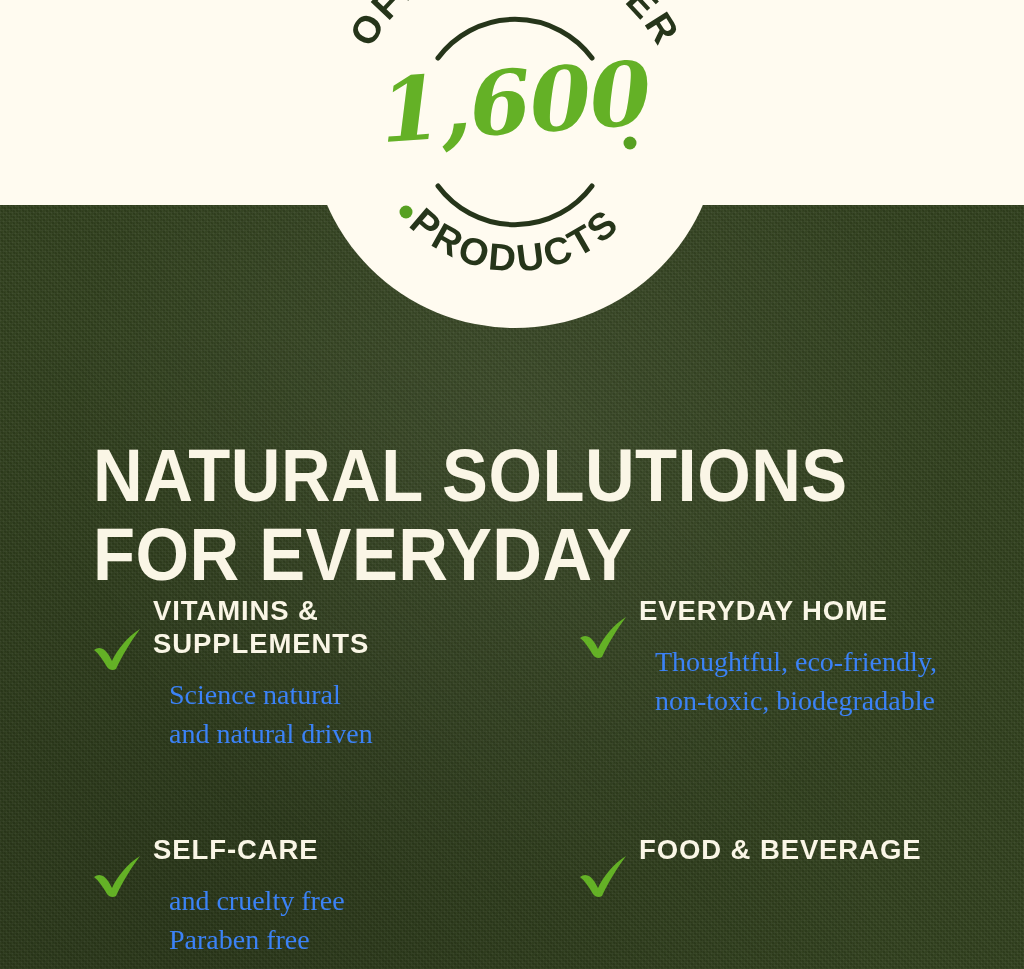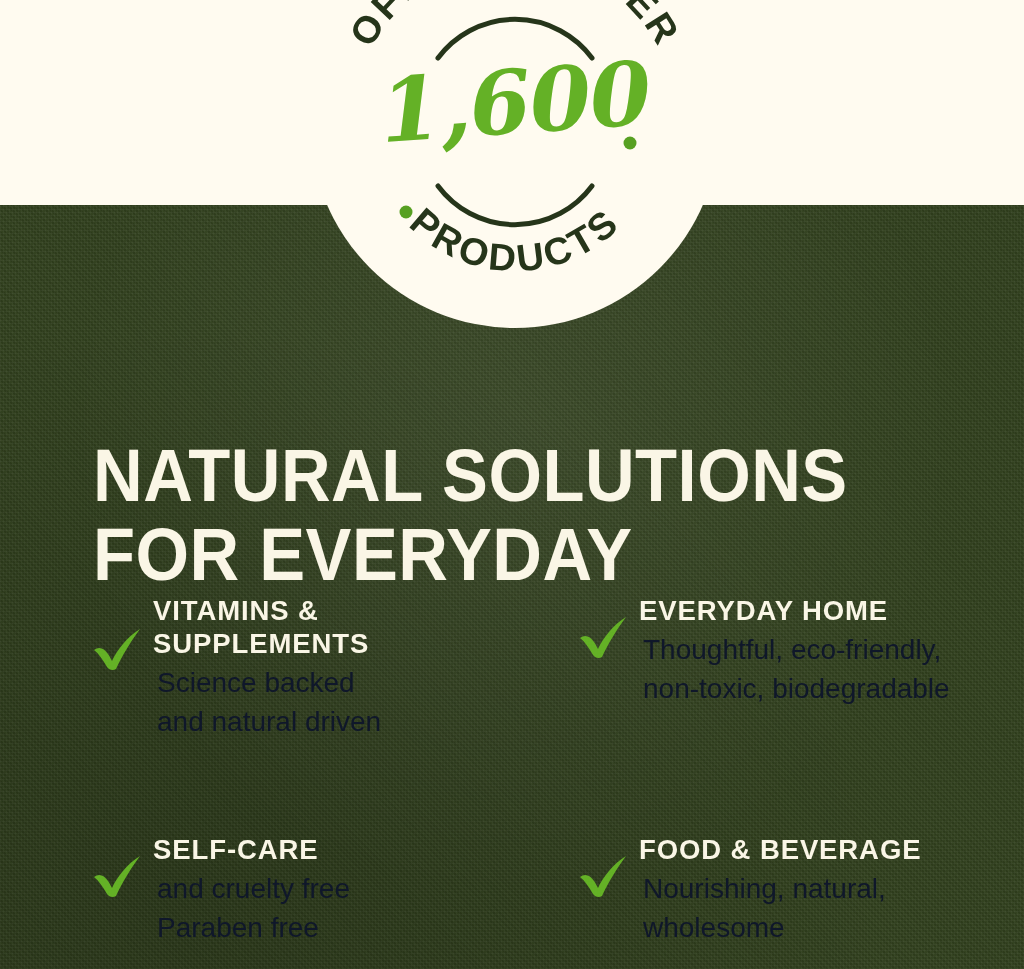--- a/index.html
+++ b/index.html
@@ -156,26 +156,26 @@
   .feature-title {
     color: #FAF6E6;
     font-family: "Liberation Sans", sans-serif;
     font-weight: bold;
     font-size: 27.5px;
     line-height: 1.2;
     letter-spacing: 0.9px;
     margin: 0 0 3px 0;
   }
   .feature-desc {
-    color: #0f172a;
-    font-family: Liberation Sans, sans-serif;
+    color: #3b82f6;
+    font-family: Liberation Serif, serif;
     font-weight: normal;
     font-size: 28px;
     line-height: 1.38;
-    margin: 4px;
+    margin: 16px;
   }
   .feature-desc span { display: block; white-space: nowrap; }
 </style>
 </head>
 <body>
 
 <div class="poster">
 
   <div class="band-cream"></div>
   <div class="band-green"></div>
@@ -217,21 +217,21 @@
           <path d="M3 24 C8 20 13 22 17 28 C19 31 20 33 21 35 C26 24 36 11 49 3
                    C40 15 31 30 25 43 C22 45 18 44 16 41 C12 34 8 28 3 24 Z" fill="#64B126"></path>
         </svg>
       </div>
       <div class="feature-body">
         <div class="feature-title">
           <span>VITAMINS &amp;</span>
           <span>SUPPLEMENTS</span>
         </div>
         <p class="feature-desc">
-          <span>Science backed</span>
+          <span>Science natural</span>
           <span>and natural driven</span>
         </p>
       </div>
     </div>
 
     <div class="feature align-top">
       <div class="feature-check">
         <svg class="check-svg" viewBox="0 0 54 46">
           <path d="M3 24 C8 20 13 22 17 28 C19 31 20 33 21 35 C26 24 36 11 49 3
                    C40 15 31 30 25 43 C22 45 18 44 16 41 C12 34 8 28 3 24 Z" fill="#64B126"></path>
@@ -270,21 +270,17 @@
       <div class="feature-check">
         <svg class="check-svg" viewBox="0 0 54 46">
           <path d="M3 24 C8 20 13 22 17 28 C19 31 20 33 21 35 C26 24 36 11 49 3
                    C40 15 31 30 25 43 C22 45 18 44 16 41 C12 34 8 28 3 24 Z" fill="#64B126"></path>
         </svg>
       </div>
       <div class="feature-body">
         <div class="feature-title">
           <span>FOOD &amp; BEVERAGE</span>
         </div>
-        <p class="feature-desc">
-          <span>Nourishing, natural,</span>
-          <span>wholesome</span>
-        </p>
       </div>
     </div>
 
   </div>
 </div>
 
 </body></html>

